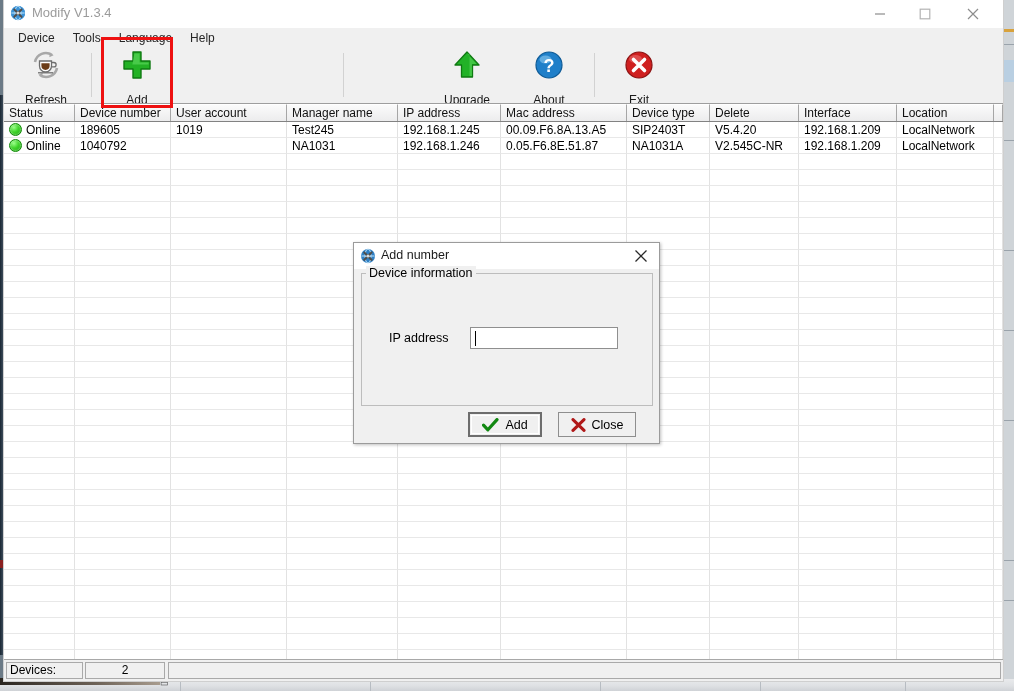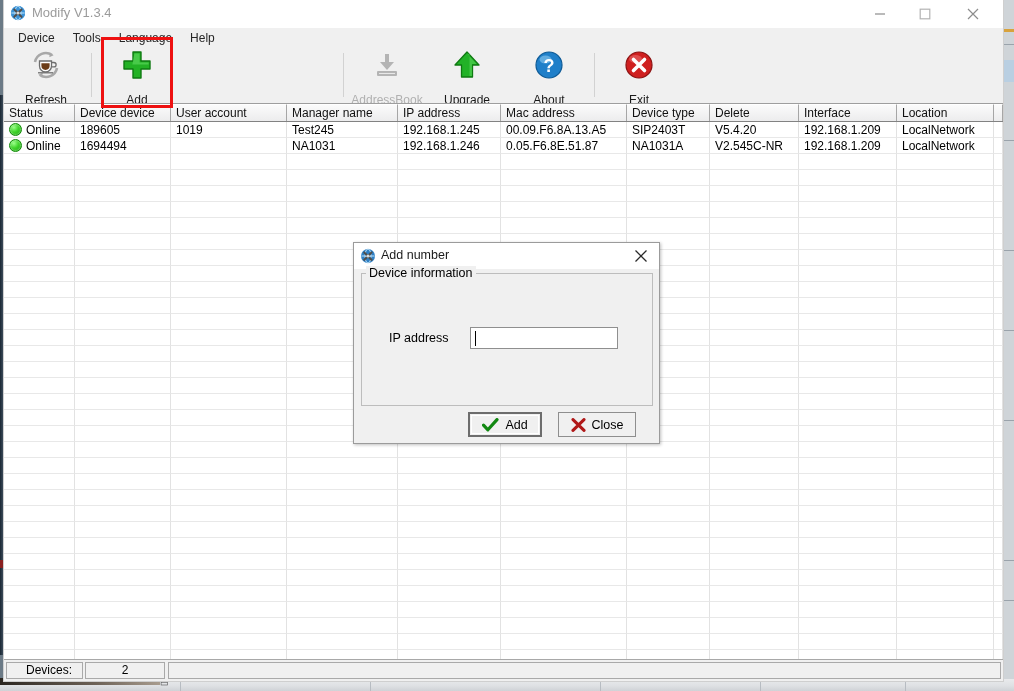--- a/index.html
+++ b/index.html
@@ -76,21 +76,21 @@
        background:radial-gradient(circle at 35% 30%,#9bff8a 0%,#3fd42a 45%,#12a006 100%);
        border:1px solid #0f8a05;box-shadow:inset 0 0 2px rgba(255,255,255,.8);}
   .erow{display:flex;height:16px;}
   .ecell{box-sizing:border-box;border-right:1px solid #e2e2e2;border-bottom:1px solid #e8e8e8;}
 
   
   #statusbar{position:absolute;left:0;bottom:0;width:999px;height:22px;background:#f0f0f0;
       border-top:1px solid #a8a8a8;box-sizing:border-box;display:flex;align-items:center;padding:2px 2px;}
   .sb-cell{height:17px;border:1px solid #a9a9a9;background:#f0f0f0;
       font-size:12px;line-height:15px;box-sizing:border-box;color:#000;}
-  #sb-label{width:77px;padding-left:19px;}
+  #sb-label{width:77px;padding-left:3px;}
   #sb-count{width:80px;text-align:center;margin-left:2px;}
   #sb-rest{flex:1;margin-left:3px;}
 
   
   #dialog{position:absolute;left:353px;top:242px;width:307px;height:202px;
      background:#f0f0f0;border:1px solid #9b9b9b;box-shadow:1px 1px 3px rgba(0,0,0,.25);
      box-sizing:border-box;z-index:60;}
   #dlg-title{height:26px;background:#fff;position:relative;}
   #dlg-icon{position:absolute;left:6px;top:5px;width:16px;height:16px;}
   #dlg-title-text{position:absolute;left:27px;top:5px;font-size:12.5px;color:#1a1a1a;}
@@ -208,30 +208,20 @@
           <path d="M12.4 3.4h5.2v9h9v2.2h-16.2z" fill="#55d155" opacity=".75"></path>
         </svg>
       </div>
       <div class="tb-lbl">Add</div>
     </div>
 
 
 
     <div class="tb-sep" style="left:339px;"></div>
 
-    <div class="tb-btn" style="left:345px;width:76px;">
-      <div class="tb-ico">
-        <svg width="30" height="30" viewBox="0 0 30 30">
-          <path d="M13 4h4v8h5l-7 8-7-8h5z" fill="#b4b4b4"></path>
-          <rect x="5" y="21" width="20" height="5" rx="1" fill="#b4b4b4"></rect>
-          <path d="M7 23.5h16" stroke="#e8e8e8" stroke-width="1.1"></path>
-        </svg>
-      </div>
-      <div class="tb-lbl disabled">AddressBook</div>
-    </div>
 
     <div class="tb-btn" style="left:427px;">
       <div class="tb-ico">
         <svg width="30" height="30" viewBox="0 0 30 30">
           <path d="M15 2L27 15h-6.5v12h-11V15H3z" fill="#22b227" stroke="#0f7a12" stroke-width="1.3" stroke-linejoin="round"></path>
           <path d="M15 3.6L24.6 14h-4.6v12h-2.5V4z" fill="#56d356" opacity=".6"></path>
         </svg>
       </div>
       <div class="tb-lbl">Upgrade</div>
     </div>
@@ -261,21 +251,21 @@
       </div>
       <div class="tb-lbl">Exit</div>
     </div>
   </div>
 
   <div id="red-annot"></div>
 
   <div id="table-wrap">
     <div id="thead">
         <div class="th" style="width: 71px; flex: 0 0 71px;">Status</div>
-        <div class="th" style="width: 96px; flex: 0 0 96px;">Device device</div>
+        <div class="th" style="width: 96px; flex: 0 0 96px;">Device number</div>
         <div class="th" style="width: 116px; flex: 0 0 116px;">User account</div>
         <div class="th" style="width: 111px; flex: 0 0 111px;">Manager name</div>
         <div class="th" style="width: 103px; flex: 0 0 103px;">IP address</div>
         <div class="th" style="width: 126px; flex: 0 0 126px;">Mac address</div>
         <div class="th" style="width: 83px; flex: 0 0 83px;">Device type</div>
         <div class="th" style="width: 89px; flex: 0 0 89px;">Delete</div>
         <div class="th" style="width: 98px; flex: 0 0 98px;">Interface</div>
         <div class="th" style="width: 97px; flex: 0 0 97px;">Location</div>
         <div class="th" style="width: 9px; flex: 0 0 9px;"></div>
       </div>
@@ -294,21 +284,21 @@
           <div class="td" style="width: 89px; flex: 0 0 89px;">V5.4.20</div>
           <div class="td" style="width: 98px; flex: 0 0 98px;">192.168.1.209</div>
           <div class="td" style="width: 97px; flex: 0 0 97px;">LocalNetwork</div>
           <div class="td" style="width: 9px; flex: 0 0 9px;"></div>
         </div>
         <div class="trow">
           <div class="td status" style="width: 71px; flex: 0 0 71px;">
             <span class="dot"></span>
             <span>Online</span>
           </div>
-          <div class="td" style="width: 96px; flex: 0 0 96px;">1694494</div>
+          <div class="td" style="width: 96px; flex: 0 0 96px;">1040792</div>
           <div class="td" style="width: 116px; flex: 0 0 116px;"></div>
           <div class="td" style="width: 111px; flex: 0 0 111px;">NA1031</div>
           <div class="td" style="width: 103px; flex: 0 0 103px;">192.168.1.246</div>
           <div class="td" style="width: 126px; flex: 0 0 126px;">0.05.F6.8E.51.87</div>
           <div class="td" style="width: 83px; flex: 0 0 83px;">NA1031A</div>
           <div class="td" style="width: 89px; flex: 0 0 89px;">V2.545C-NR</div>
           <div class="td" style="width: 98px; flex: 0 0 98px;">192.168.1.209</div>
           <div class="td" style="width: 97px; flex: 0 0 97px;">LocalNetwork</div>
           <div class="td" style="width: 9px; flex: 0 0 9px;"></div>
         </div>

